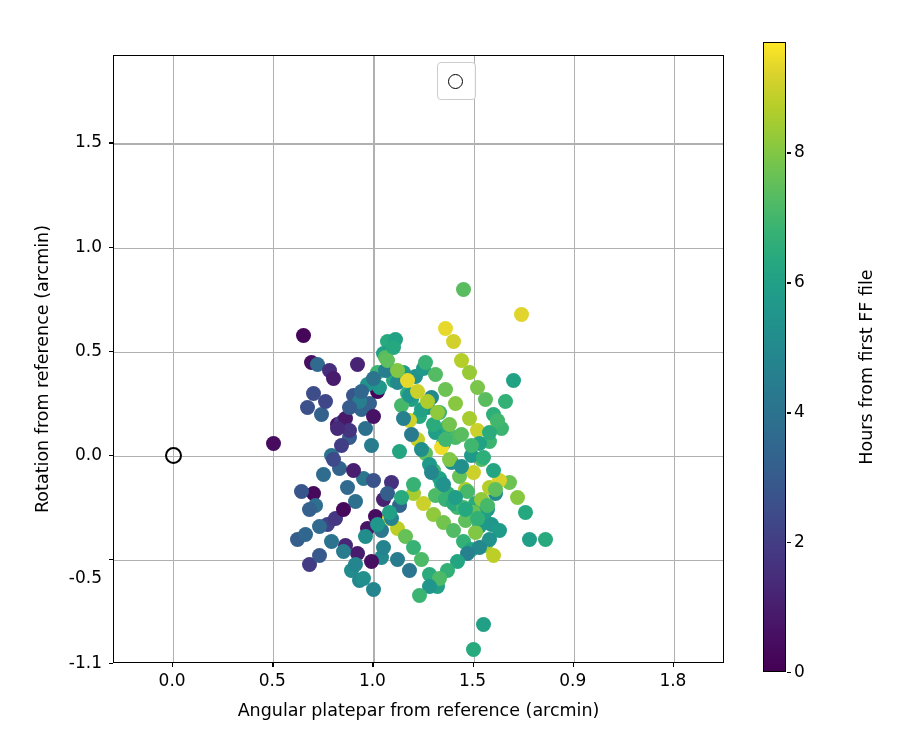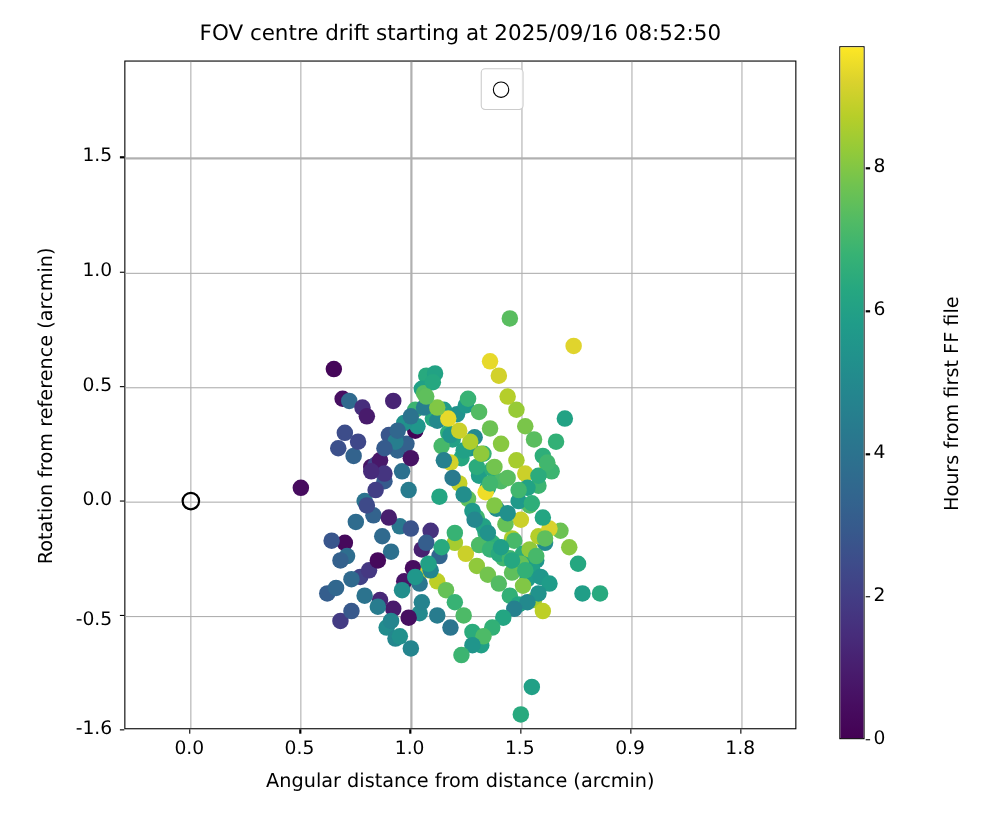--- a/index.html
+++ b/index.html
@@ -169,21 +169,20 @@
     font-size: 17.5px;
     transform: rotate(-90deg);
     transform-origin: center center;
   }
 </style>
 </head>
 <body>
 
 <div id="figure">
 
-  <div id="chart-title">FOV centre drift starting at 2025/09/16 08:52:50</div>
 
   <div id="plot-area">
     <div id="gridlines">
         <div class="gridline-v" style="left: 59.1px;"></div>
         <div class="gridline-v" style="left: 159.26px;"></div>
         <div class="gridline-v" style="left: 259.42px;"></div>
         <div class="gridline-v" style="left: 359.59px;"></div>
         <div class="gridline-v" style="left: 459.75px;"></div>
         <div class="gridline-v" style="left: 559.92px;"></div>
         <div class="gridline-h" style="top: 87.45px;"></div>
@@ -432,26 +431,26 @@
       <div class="xtick-label" style="left: 642.92px;">1.8</div>
       <div class="ytick-mark" style="top: 142.45px;"></div>
       <div class="ytick-label" style="top: 131.45px;">1.5</div>
       <div class="ytick-mark" style="top: 246.56px;"></div>
       <div class="ytick-label" style="top: 235.56px;">1.0</div>
       <div class="ytick-mark" style="top: 350.67px;"></div>
       <div class="ytick-label" style="top: 339.67px;">0.5</div>
       <div class="ytick-mark" style="top: 454.78px;"></div>
       <div class="ytick-label" style="top: 443.78px;">0.0</div>
       <div class="ytick-mark" style="top: 558.89px;"></div>
-      <div class="ytick-label" style="top: 553px;">-0.5</div>
+      <div class="ytick-label" style="top: 567px;">-0.5</div>
       <div class="ytick-mark" style="top: 663px;"></div>
-      <div class="ytick-label" style="top: 652px;">-1.6</div>
+      <div class="ytick-label" style="top: 652px;">-1.1</div>
     </div>
 
-  <div id="xlabel">Angular distance from distance (arcmin)</div>
+  <div id="xlabel">Angular platepar from reference (arcmin)</div>
   <div id="ylabel">Rotation from reference (arcmin)</div>
 
   <div id="legend">
     <div id="legend-marker"></div>
   </div>
 
   <div id="colorbar">
     <div id="colorbar-gradient" style="background: linear-gradient(to top, rgb(68, 1, 84) 0%, rgb(71, 14, 97) 5%, rgb(72, 29, 110) 10%, rgb(71, 45, 123) 15%, rgb(67, 60, 132) 20%, rgb(62, 75, 138) 25%, rgb(55, 89, 140) 30%, rgb(50, 101, 142) 35%, rgb(45, 112, 142) 40%, rgb(40, 123, 142) 45%, rgb(36, 134, 142) 50%, rgb(33, 145, 140) 55%, rgb(32, 156, 137) 60%, rgb(38, 167, 128) 65%, rgb(55, 178, 116) 70%, rgb(82, 187, 100) 75%, rgb(112, 195, 80) 80%, rgb(147, 202, 57) 85%, rgb(183, 206, 41) 90%, rgb(218, 210, 45) 95%, rgb(253, 231, 37) 100%);"></div>
   </div>
   <div id="colorbar-ticks">

